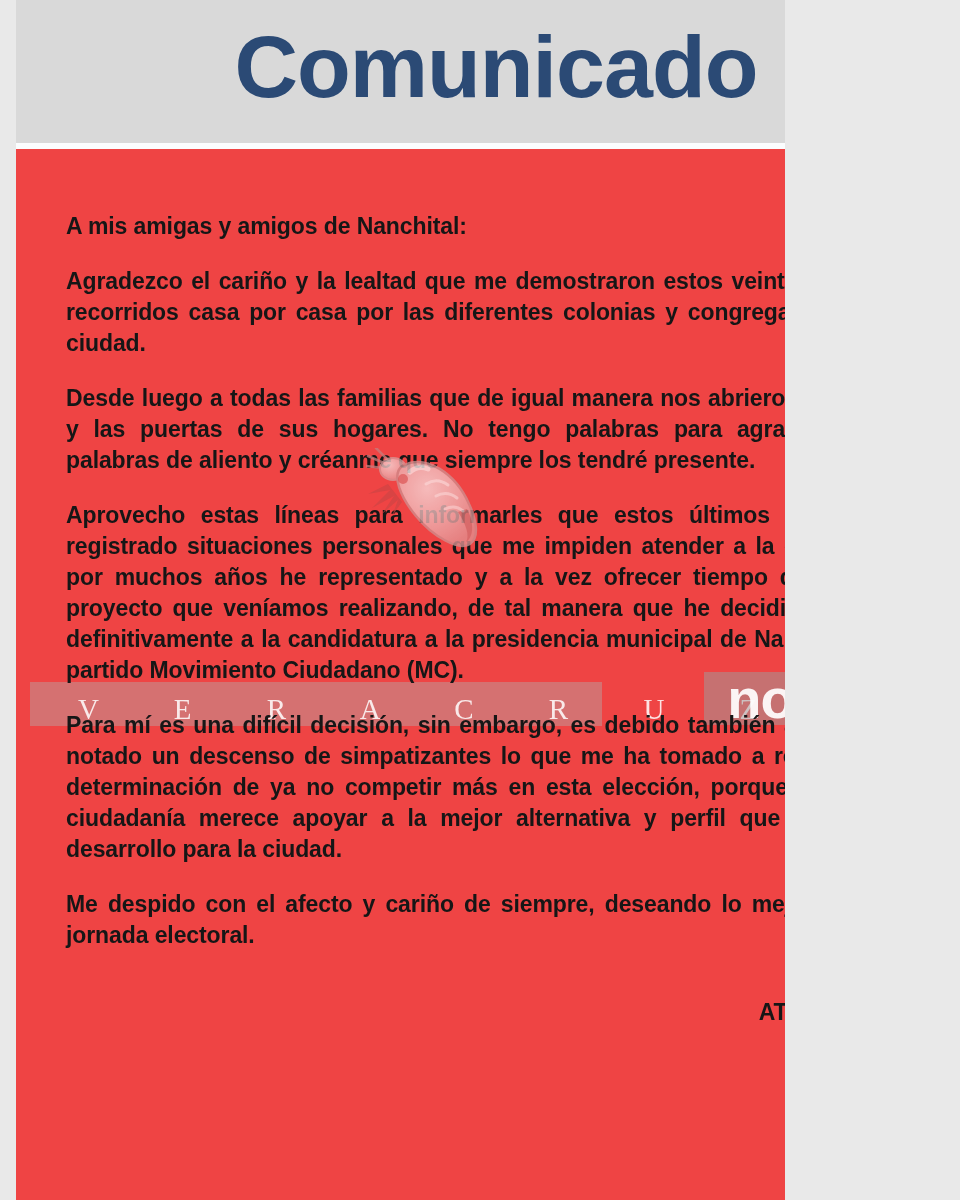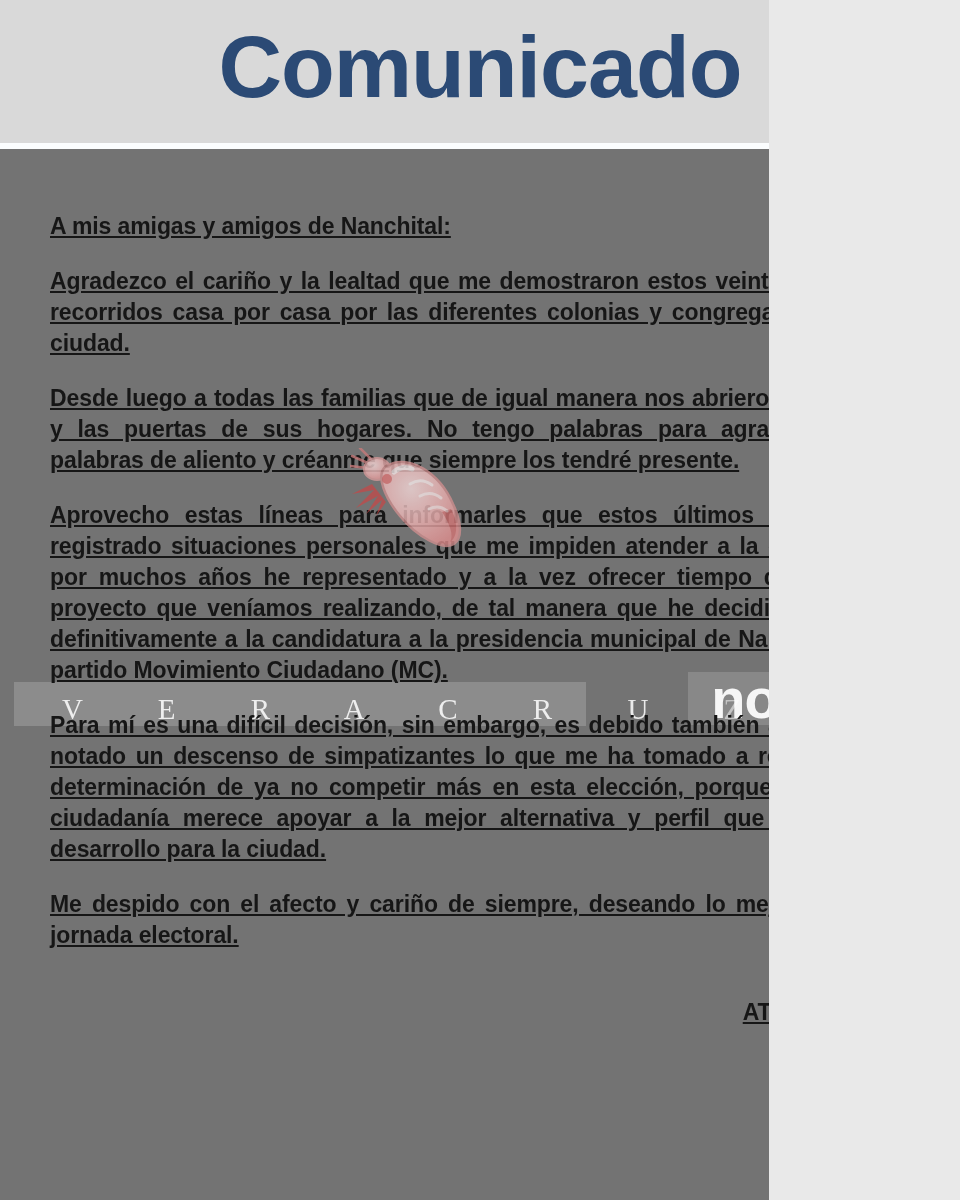--- a/index.html
+++ b/index.html
@@ -1,19 +1,20 @@
 <!DOCTYPE html>
 <html><head>
 <meta charset="utf-8">
 <style>
   html,body { margin:0; padding:0; background:#e9e9e9; }
   .page {
     position:relative; width:769px; height:1200px; overflow:hidden;
-    background:#737373;
+    background:#ef4444;
     font-family:"Liberation Sans", sans-serif;
+    margin-left:16px;
   }
   
   .header {
     position:absolute; top:0; left:0; width:960px; height:143px;
     background:#d9d9d9;
   }
   .header-strip {
     position:absolute; top:143px; left:0; width:960px; height:6px;
     background:#fbfdfe;
   }
@@ -38,21 +39,21 @@
     display:flex; align-items:center; justify-content:center;
   }
   .wm-tag-text {
     font-family:Liberation Sans, sans-serif; font-size:56px; line-height:52px;
     font-weight:bold; color:rgba(255,255,255,0.92); letter-spacing:-1px;
   }
   
   .textcol {
     position:absolute; left:50px; top:211px; width:862px; z-index:2;
     font-size:23px; font-weight:bold; color:#161616;
-    line-height:31px; text-align:justify; letter-spacing:-0.1px;text-decoration:underline;
+    line-height:31px; text-align:justify; letter-spacing:-0.1px;
   }
   .textcol p { margin:0 0 24px 0; }
   .salutation { text-align:left; }
   .signature-block {
     margin-top:46px; text-align:right; line-height:31px;
   }
   
   .wm-brand {
     position:absolute; left:6px; top:444px; width:952px; z-index:3;
     font-family:"Liberation Serif", serif; font-size:236px; line-height:244px;

